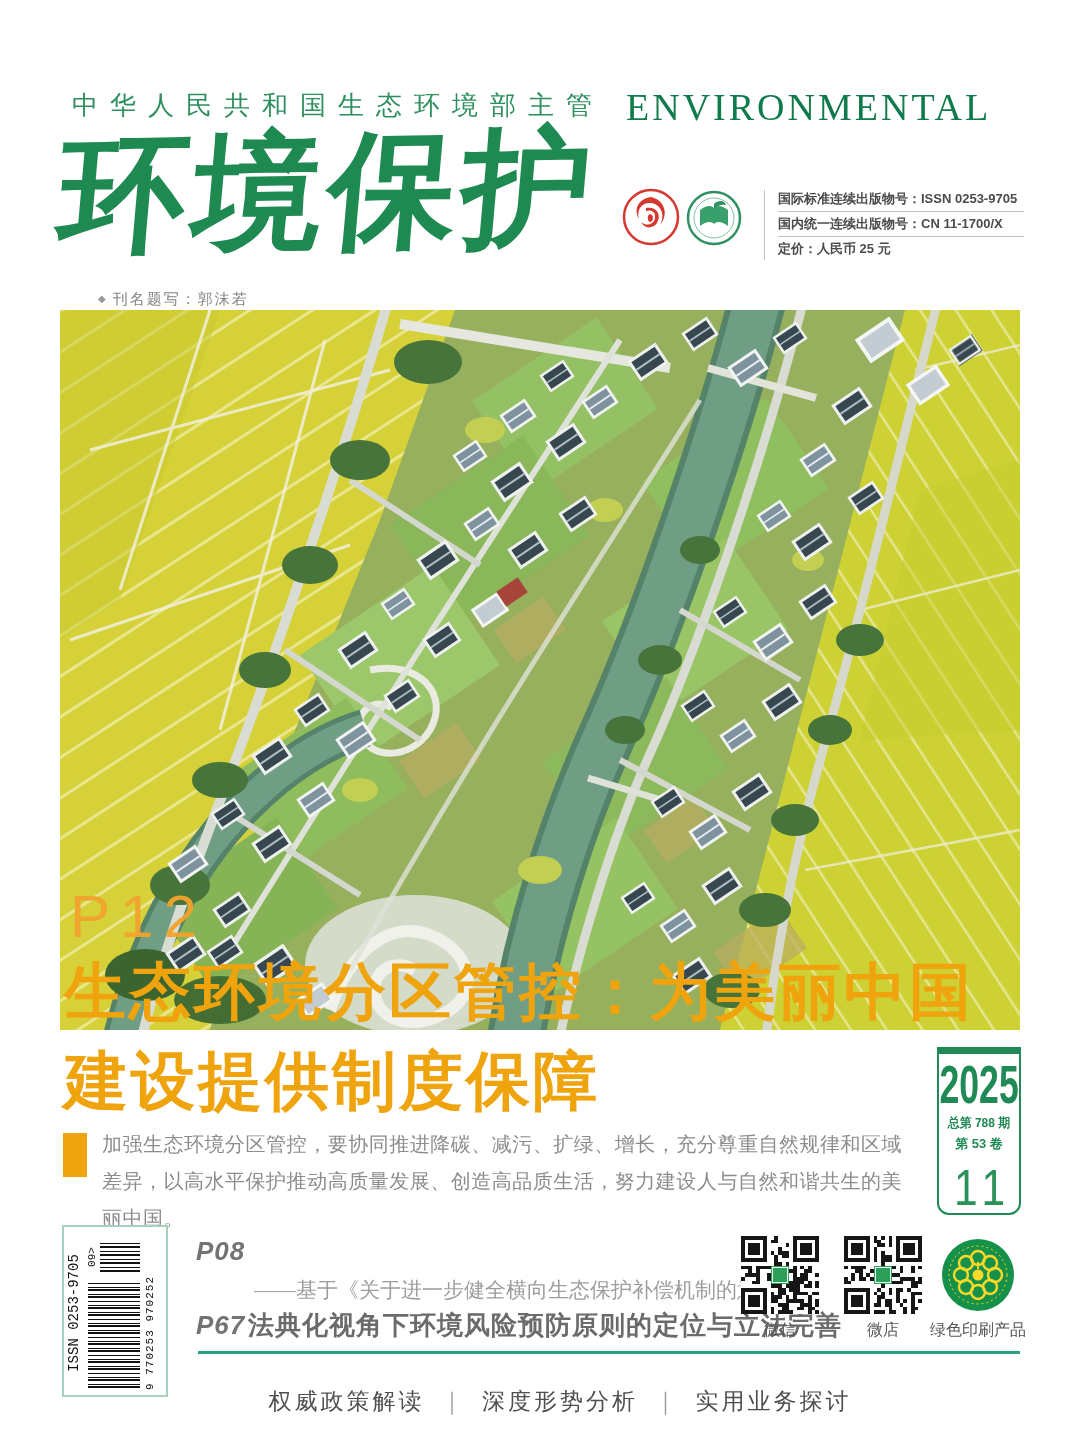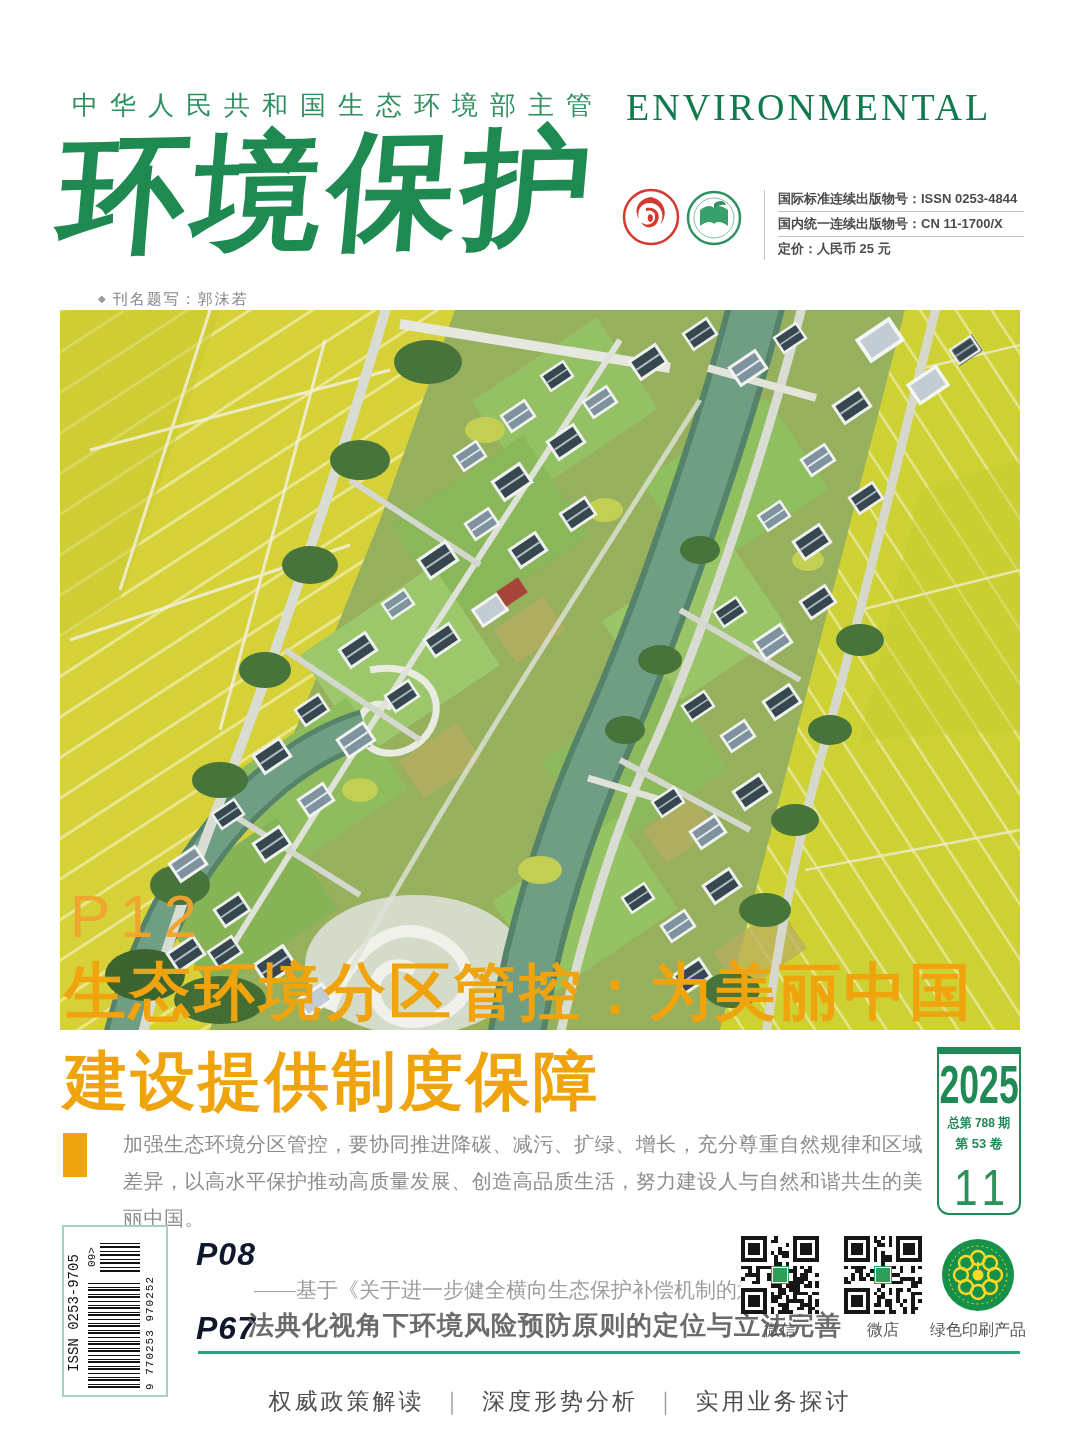--- a/index.html
+++ b/index.html
@@ -45,40 +45,40 @@
                   transform:scaleX(.66);white-space:nowrap;}
   .issuebox .tot{font-size:13px;font-weight:700;margin-top:3px;transform:scaleX(.92);white-space:nowrap;}
   .issuebox .vol{font-size:13px;font-weight:700;margin-top:3px;white-space:nowrap;}
   .issuebox .rule{width:56px;height:2px;background:#1f8a55;margin:7px 0 3px;}
   .issuebox .month{font-size:50px;font-weight:300;line-height:1.0;letter-spacing:8px;
                    transform:scaleX(.85);margin-left:8px;color:#2a9159;}
 
   
   .bullet{left:63px;top:1133px;width:24px;height:44px;background:#efa30d;}
   .summary{left:102px;top:1126px;width:800px;font-size:20px;line-height:37px;
-           color:#8c8c8c;letter-spacing:.5px;text-align:justify;margin-left:21px;}
+           color:#8c8c8c;letter-spacing:.5px;text-align:justify;}
 
   
   .bcbox{left:62px;top:1225px;width:106px;height:172px;background:#fff;box-sizing:border-box;
          border:2px solid #a5d2bd;}
   .bcinner{position:absolute;left:-26px;top:37px;width:154px;height:98px;
            transform:rotate(-90deg);font-family:"Liberation Mono",monospace;color:#111;}
   .bcissn{position:absolute;left:0;top:0;width:100%;text-align:center;font-size:14px;
           letter-spacing:0;white-space:nowrap;}
   .bcmain{position:absolute;left:2px;top:22px;width:106px;height:52px;
     background:repeating-linear-gradient(90deg,#111 0 2px,#fff 2px 3px,#111 3px 4px,#fff 4px 7px,
     #111 7px 9px,#fff 9px 10px,#111 10px 11px,#fff 11px 14px,#111 14px 15px,#fff 15px 18px);}
   .bcdigits{position:absolute;left:0px;top:78px;width:110px;font-size:11px;letter-spacing:1px;
             white-space:nowrap;}
   .bcaddtxt{position:absolute;left:116px;top:20px;width:34px;text-align:center;font-size:11px;}
   .bcadd{position:absolute;left:118px;top:34px;width:30px;height:40px;
     background:repeating-linear-gradient(90deg,#111 0 2px,#fff 2px 4px,#111 4px 5px,#fff 5px 8px);}
 
   
-  .pnum{font-size:32px;font-weight:700;font-style:italic;color:#0f172a;letter-spacing:1px;}
+  .pnum{font-size:26px;font-weight:700;font-style:italic;color:#737373;letter-spacing:1px;}
   .ctitle{font-size:26px;font-weight:700;color:#6b6b6b;letter-spacing:1px;white-space:nowrap;}
   .csub{font-size:21px;color:#9d9d9d;font-family:"Liberation Serif",serif;white-space:nowrap;}
 
   
   .qr{width:78px;height:78px;background:#fff;}
   .qr svg{width:100%;height:100%;}
   .qlabel{font-size:16px;color:#555;text-align:center;}
   .gpl{left:941px;top:1238px;width:74px;height:74px;}
 
   .hline{left:198px;top:1351px;width:822px;height:3px;background:#2ba183;}
@@ -110,21 +110,21 @@
     <svg viewBox="0 0 56 56" width="56" height="56">
       <circle cx="28" cy="28" r="26" fill="#fff" stroke="#2f9163" stroke-width="2.5"></circle>
       <circle cx="28" cy="28" r="20" fill="#fff" stroke="#7fc29e" stroke-width="1"></circle>
       <path d="M14 20 C20 15 26 15 28 18 C30 15 36 15 42 20 L42 36 C36 31 30 31 28 34 C26 31 20 31 14 36 Z" fill="#3aa06b"></path>
       <path d="M28 14 C33 9 39 11 40 15 C36 14 32 15 28 19 Z" fill="#2f9163"></path>
     </svg>
   </div>
   <div class="abs vdivider"></div>
 
   <div class="abs pubinfo">
-    <div class="row b">国际标准连续出版物号：ISSN 0253-4844</div>
+    <div class="row b">国际标准连续出版物号：ISSN 0253-9705</div>
     <div class="row b">国内统一连续出版物号：CN 11-1700/X</div>
     <div class="row">定价：人民币 25 元</div>
   </div>
 
   <div class="abs inscription">
     <span class="dia">◆</span><span>刊名题写：郭沫若</span>
   </div>
 
   <div class="abs photo" role="img" aria-label="乡村航拍：油菜花田、河道与白墙黛瓦民居">
     <svg viewBox="0 0 960 720" preserveAspectRatio="none">

